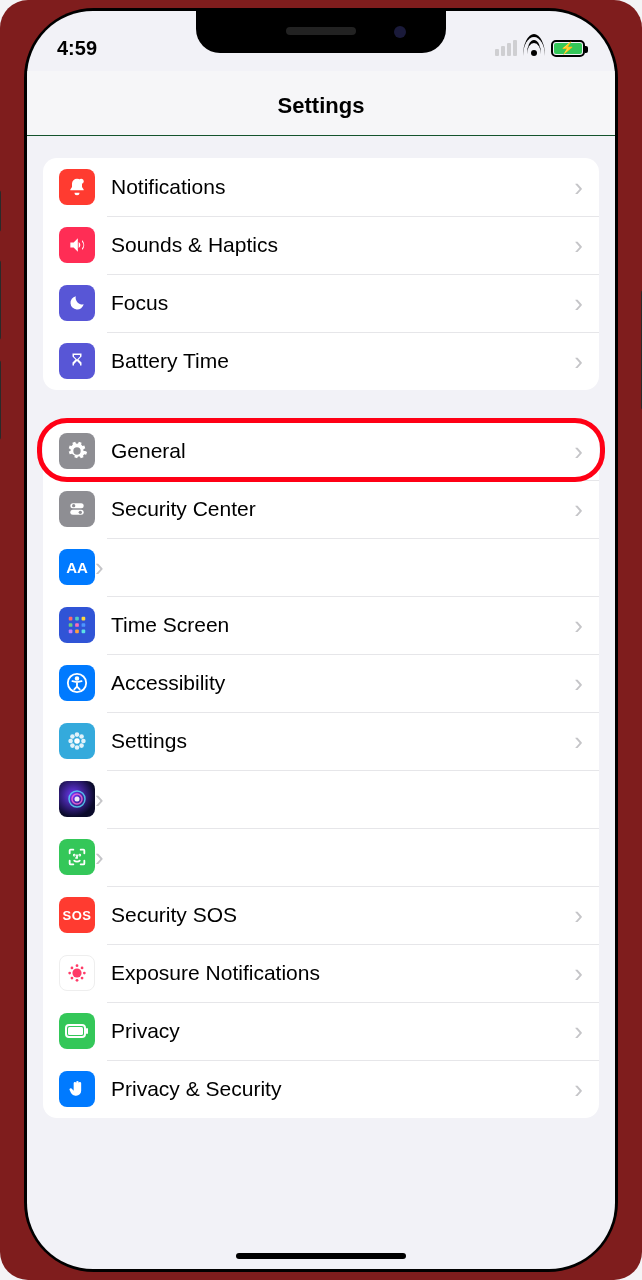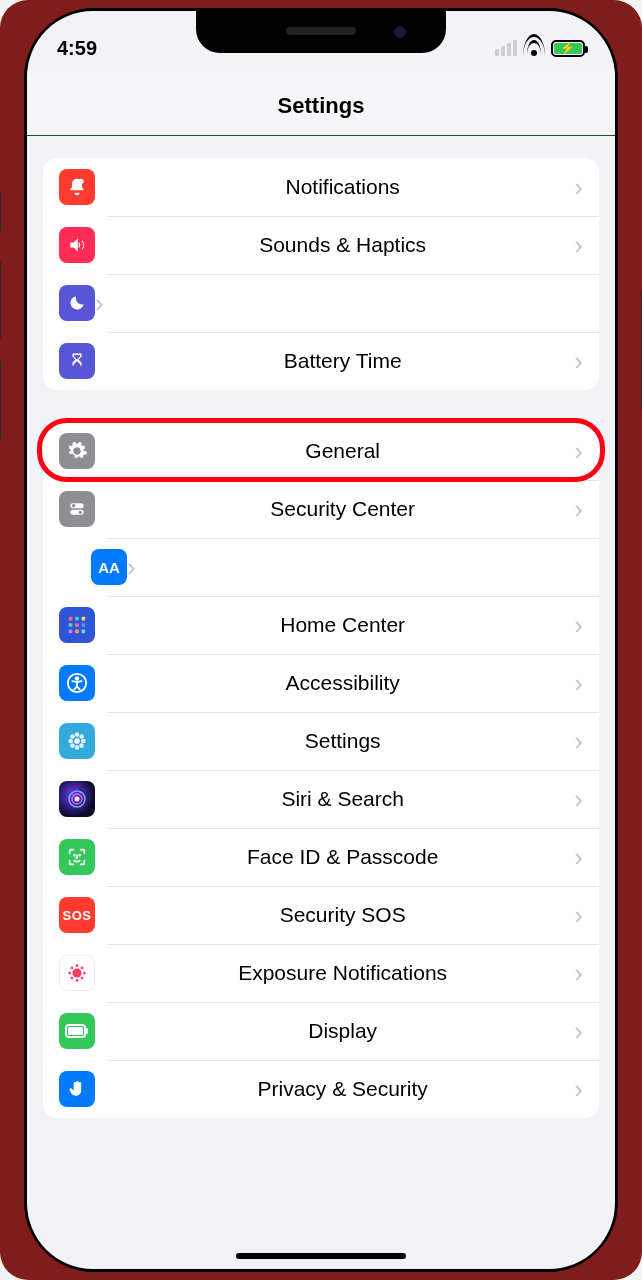--- a/index.html
+++ b/index.html
@@ -98,21 +98,20 @@
     background:#fff;
     border-radius: 14px;
     margin-bottom: 32px;
     overflow: visible;
   }
   .row {
     display:flex; align-items:center;
     padding: 11px 16px;
     position: relative;
     min-height:58px;
-    text-align:center;
   }
   .row + .row::before {
     content:"";
     position:absolute; top:0; left:64px; right:0; height:1px;
     background:#e6e6e9;
   }
   .row-icon {
     width:36px; height:36px; border-radius:8px;
     display:flex; align-items:center; justify-content:center;
     color:#fff; flex-shrink:0;
@@ -138,21 +137,21 @@
     pointer-events:none;
     z-index:40;
   }
   
   .ic-red { background:#ff3b30; }
   .ic-pink { background:#ff2d55; }
   .ic-indigo { background:#5856d6; }
   .ic-indigo2 { background:#5856d6; }
   .ic-gray { background:#8e8e93; }
   .ic-gray2 { background:#8e8e93; }
-  .ic-blue { background:#007aff;margin-left:32px; }
+  .ic-blue { background:#007aff; }
   .ic-bluehome { background:#3054d6; }
   .ic-access { background:#007aff; }
   .ic-cyan { background:#34aadc; }
   .ic-siri { background: radial-gradient(circle at 40% 40%, #6f3af8, #0a0a2a 70%); }
   .ic-green { background:#34c759; }
   .ic-sos { background:#ff3b30; font-size:13px; letter-spacing:0.5px;}
   .ic-white { background:#fff; color:#ff3b68; border:1px solid #eee;}
   .ic-batt { background:#34c759; }
   .ic-hand { background:#007aff; }
   .home-indicator {
@@ -219,20 +218,21 @@
             </div>
             <div class="row-label">Sounds &amp; Haptics</div>
             <div class="chevron">›</div>
           </div>
           <div class="row">
             <div class="row-icon ic-indigo">
               <svg width="20" height="20" viewBox="0 0 24 24" fill="#fff">
                   <path d="M20 13.5A8 8 0 0 1 10.5 4a8 8 0 1 0 9.5 9.5z"></path>
                 </svg>
             </div>
+            <div class="row-label">Focus</div>
             <div class="chevron">›</div>
           </div>
           <div class="row">
             <div class="row-icon ic-indigo2">
               <svg width="18" height="20" viewBox="0 0 24 24" fill="#fff">
                   <path d="M6 2h12v4l-4 4 4 4v4H6v-4l4-4-4-4V2zm2 2v2l4 4 4-4V4H8zm0 14h8v-2l-4-4-4 4v2z"></path>
                 </svg>
             </div>
             <div class="row-label">Battery Time</div>
             <div class="chevron">›</div>
@@ -274,21 +274,21 @@
                   <rect x="10" y="3" width="4" height="4" rx="1" fill="#4ecdc4"></rect>
                   <rect x="17" y="3" width="4" height="4" rx="1" fill="#ffd93d"></rect>
                   <rect x="3" y="10" width="4" height="4" rx="1" fill="#6bcf7f"></rect>
                   <rect x="10" y="10" width="4" height="4" rx="1" fill="#ff6bb5"></rect>
                   <rect x="17" y="10" width="4" height="4" rx="1" fill="#4d96ff"></rect>
                   <rect x="3" y="17" width="4" height="4" rx="1" fill="#c77dff"></rect>
                   <rect x="10" y="17" width="4" height="4" rx="1" fill="#ff9f40"></rect>
                   <rect x="17" y="17" width="4" height="4" rx="1" fill="#5ce1e6"></rect>
                 </svg>
             </div>
-            <div class="row-label">Home Center</div>
+            <div class="row-label">Time Screen</div>
             <div class="chevron">›</div>
           </div>
           <div class="row">
             <div class="row-icon ic-access">
               <svg width="22" height="22" viewBox="0 0 24 24" fill="none" stroke="#fff" stroke-width="2">
                   <circle cx="12" cy="12" r="10"></circle>
                   <circle cx="12" cy="7" r="1.5" fill="#fff"></circle>
                   <path d="M7 10l5 1 5-1M12 11v5m-3 3l3-3 3 3" stroke-linecap="round"></path>
                 </svg>
             </div>
@@ -313,33 +313,31 @@
             <div class="chevron">›</div>
           </div>
           <div class="row">
             <div class="row-icon ic-siri">
               <svg width="24" height="24" viewBox="0 0 24 24" fill="none">
                   <circle cx="12" cy="12" r="8" stroke="#57e3ff" stroke-width="1.5" opacity="0.8"></circle>
                   <circle cx="12" cy="12" r="5" stroke="#ff6bd6" stroke-width="1.5" opacity="0.8"></circle>
                   <circle cx="12" cy="12" r="2.5" fill="#fff" opacity="0.9"></circle>
                 </svg>
             </div>
-            <div class="row-label">Siri &amp; Search</div>
             <div class="chevron">›</div>
           </div>
           <div class="row">
             <div class="row-icon ic-green">
               <svg width="22" height="22" viewBox="0 0 24 24" fill="none" stroke="#fff" stroke-width="2" stroke-linecap="round">
                   <path d="M4 8V5a1 1 0 0 1 1-1h3M20 8V5a1 1 0 0 0-1-1h-3M4 16v3a1 1 0 0 0 1 1h3M20 16v3a1 1 0 0 1-1 1h-3"></path>
                   <circle cx="9" cy="10" r="0.5" fill="#fff"></circle>
                   <circle cx="15" cy="10" r="0.5" fill="#fff"></circle>
                   <path d="M12 10v3h-1M9 16s1 1 3 1 3-1 3-1"></path>
                 </svg>
             </div>
-            <div class="row-label">Face ID &amp; Passcode</div>
             <div class="chevron">›</div>
           </div>
           <div class="row">
             <div class="row-icon ic-sos">SOS</div>
             <div class="row-label">Security SOS</div>
             <div class="chevron">›</div>
           </div>
           <div class="row">
             <div class="row-icon ic-white">
               <svg width="22" height="22" viewBox="0 0 24 24" fill="#ff3b68">
@@ -360,21 +358,21 @@
             <div class="chevron">›</div>
           </div>
           <div class="row">
             <div class="row-icon ic-batt">
               <svg width="24" height="14" viewBox="0 0 24 14" fill="#fff">
                   <rect x="1" y="1" width="19" height="12" rx="3" fill="none" stroke="#fff" stroke-width="2"></rect>
                   <rect x="3" y="3" width="15" height="8" rx="1.5"></rect>
                   <rect x="21" y="4" width="2" height="6" rx="1"></rect>
                 </svg>
             </div>
-            <div class="row-label">Display</div>
+            <div class="row-label">Privacy</div>
             <div class="chevron">›</div>
           </div>
           <div class="row">
             <div class="row-icon ic-hand">
               <svg width="20" height="22" viewBox="0 0 24 24" fill="#fff">
                   <path d="M8 11V5a1.5 1.5 0 0 1 3 0v5V4a1.5 1.5 0 0 1 3 0v6V5a1.5 1.5 0 0 1 3 0v9a6 6 0 0 1-6 6h-1a6 6 0 0 1-5-3l-2-4a1.5 1.5 0 0 1 2.5-1.5L8 14z"></path>
                 </svg>
             </div>
             <div class="row-label">Privacy &amp; Security</div>
             <div class="chevron">›</div>

